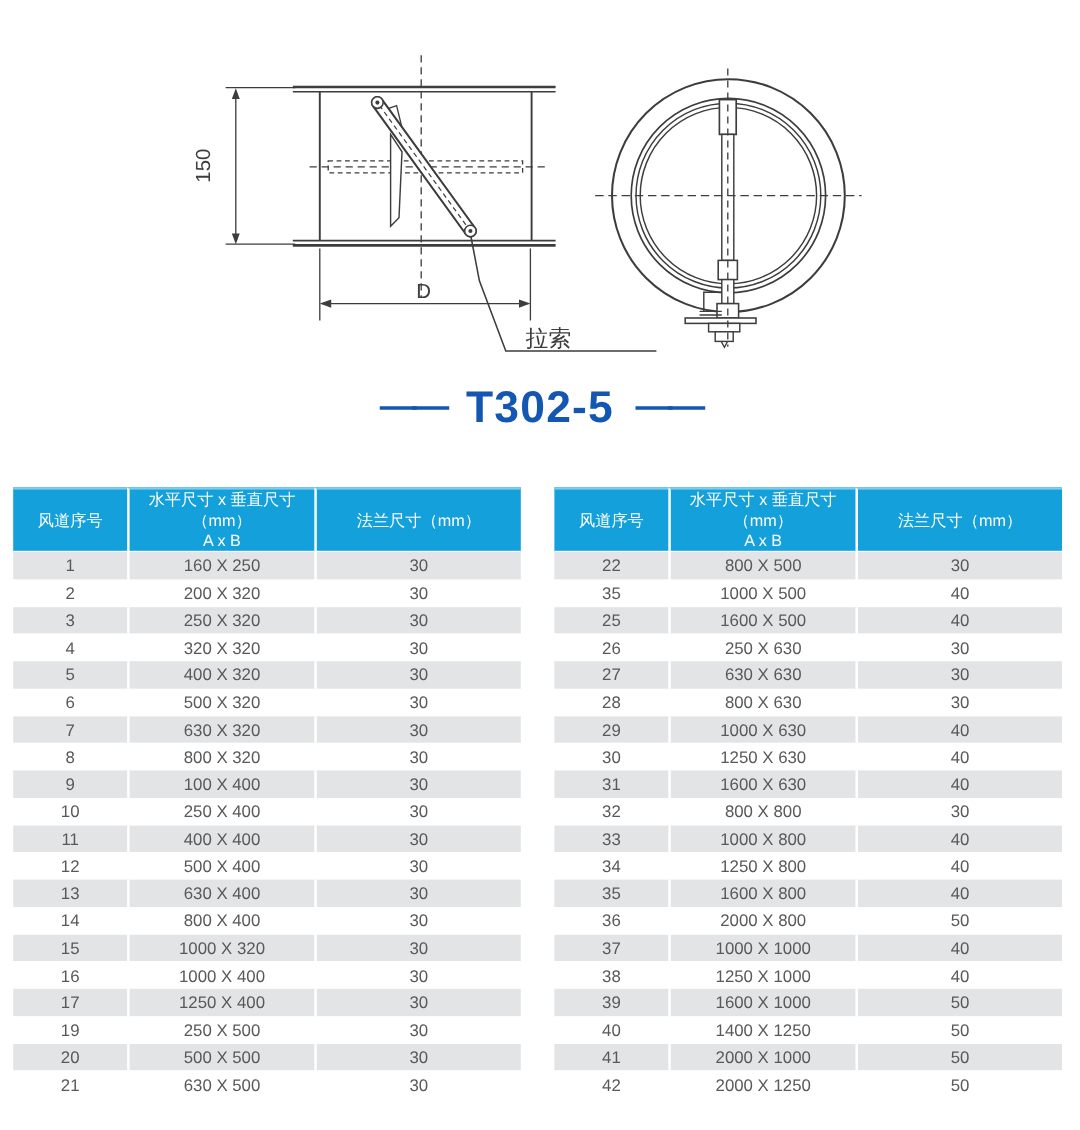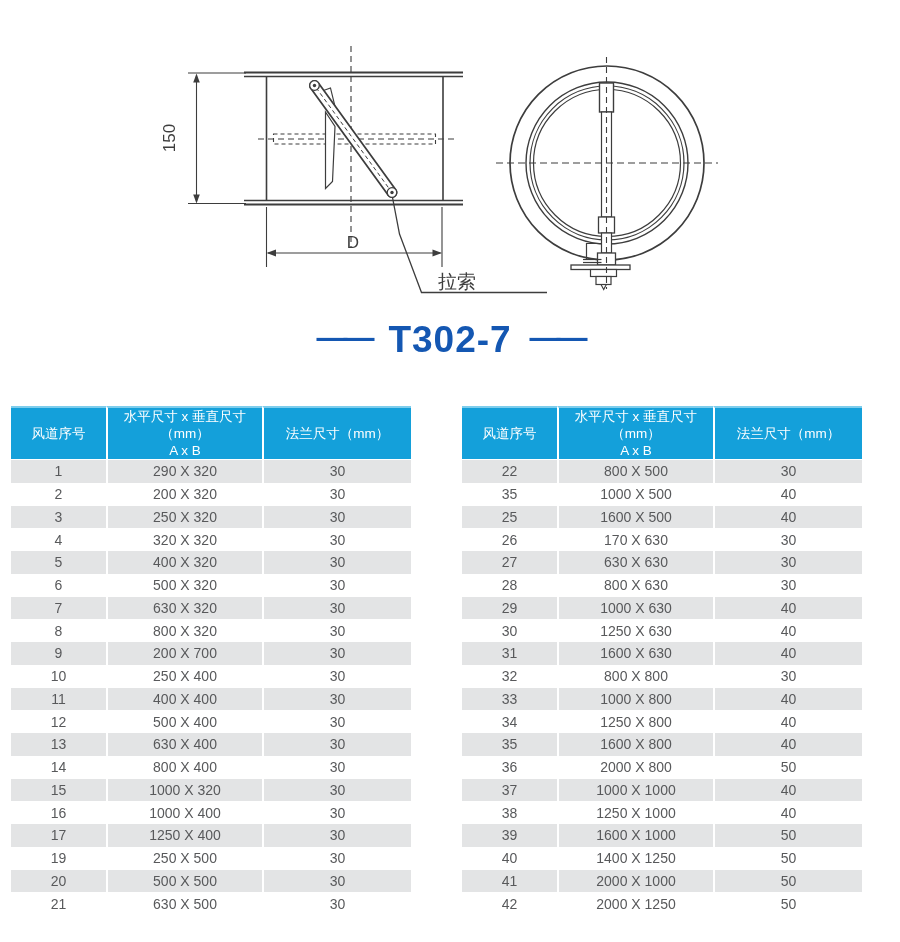--- a/index.html
+++ b/index.html
@@ -21,21 +21,21 @@
   #table-left{left:11px;}
   #table-right{left:462px;}
   .spec-table th,.spec-table td{box-sizing:border-box;padding:0;text-align:center;vertical-align:middle;}
   .spec-table th{
     background:#14a0da;color:#ffffff;font-weight:normal;font-size:13.5px;height:51px;
     border-left:2px solid #ffffff;border-top:2px solid #7ecdec;border-bottom:1px solid #ffffff;
   }
   .spec-table th:first-child{border-left:none;margin-left:18px;}
   .col-idx{width:95px;}
   .col-size{width:156px;}
-  .col-flange{width:149px;}
+  .col-flange{width:172px;}
   .h-line{line-height:17px;}
   .spec-table td{
     height:22.75px;font-size:14px;color:#58595b;border-left:2px solid #ffffff;background:#ffffff;
   }
   .spec-table td:first-child{border-left:none;}
   .spec-table tbody tr:nth-child(odd) td{background:#e3e4e5;}
   .svg-label{font-family:"Liberation Sans","DejaVu Sans",sans-serif;}
 </style>
 </head>
 <body>
@@ -128,39 +128,39 @@
       </g>
     </g>
 
     <text class="svg-label" x="175" y="138" transform="rotate(-90 175 138)" text-anchor="middle" font-size="17" fill="#3d3d3d">150</text>
     <text class="svg-label" x="353" y="248" text-anchor="middle" font-size="17" fill="#3d3d3d">D</text>
     <text class="svg-label" x="438" y="288" font-size="19" fill="#3d3d3d">拉索</text>
   </svg>
 
   <div class="title-row">
     <span class="title-dash">——</span>
-    <span class="title-text">T302-7</span>
+    <span class="title-text">T302-5</span>
     <span class="title-dash">——</span>
   </div>
 
   <table class="spec-table" id="table-left">
     <thead>
       <tr>
         <th class="col-idx">风道序号</th>
         <th class="col-size">
           <div class="h-line">水平尺寸 x 垂直尺寸（mm）</div>
           <div class="h-line">A x B</div>
         </th>
         <th class="col-flange">法兰尺寸（mm）</th>
       </tr>
     </thead>
     <tbody id="tbody-left">
         <tr>
           <td>1</td>
-          <td>290 X 320</td>
+          <td>160 X 250</td>
           <td>30</td>
         </tr>
         <tr>
           <td>2</td>
           <td>200 X 320</td>
           <td>30</td>
         </tr>
         <tr>
           <td>3</td>
           <td>250 X 320</td>
@@ -186,21 +186,21 @@
           <td>630 X 320</td>
           <td>30</td>
         </tr>
         <tr>
           <td>8</td>
           <td>800 X 320</td>
           <td>30</td>
         </tr>
         <tr>
           <td>9</td>
-          <td>200 X 700</td>
+          <td>100 X 400</td>
           <td>30</td>
         </tr>
         <tr>
           <td>10</td>
           <td>250 X 400</td>
           <td>30</td>
         </tr>
         <tr>
           <td>11</td>
           <td>400 X 400</td>
@@ -276,21 +276,21 @@
           <td>1000 X 500</td>
           <td>40</td>
         </tr>
         <tr>
           <td>25</td>
           <td>1600 X 500</td>
           <td>40</td>
         </tr>
         <tr>
           <td>26</td>
-          <td>170 X 630</td>
+          <td>250 X 630</td>
           <td>30</td>
         </tr>
         <tr>
           <td>27</td>
           <td>630 X 630</td>
           <td>30</td>
         </tr>
         <tr>
           <td>28</td>
           <td>800 X 630</td>

